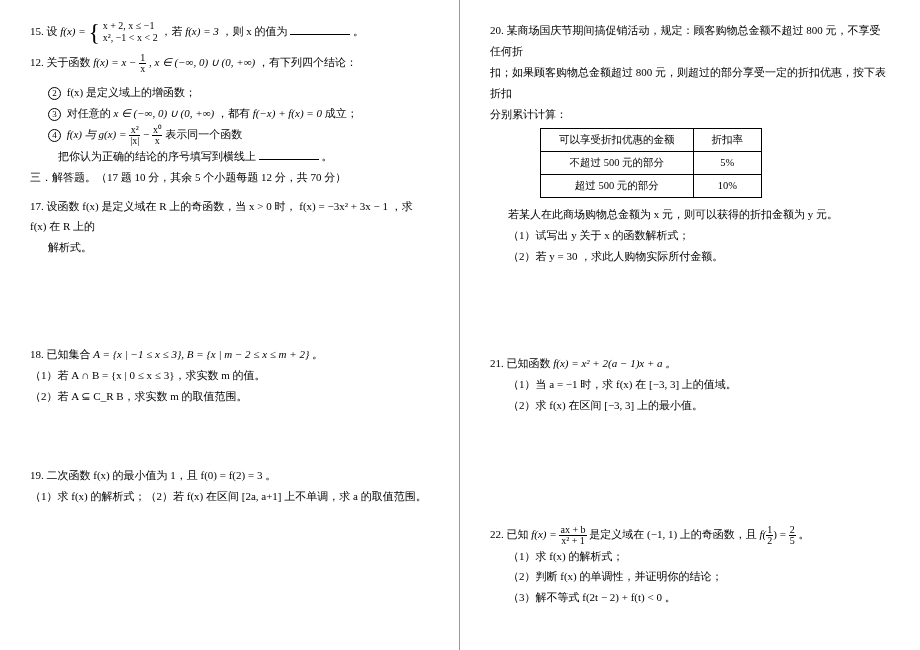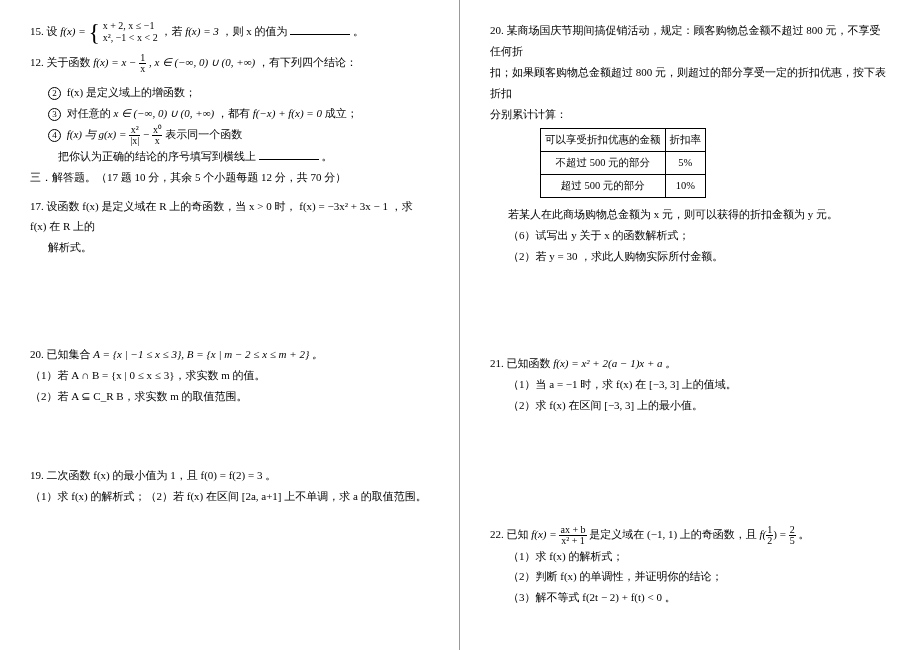--- a/index.html
+++ b/index.html
@@ -37,21 +37,21 @@
       text-align: center;
       font-size: 9px;
       margin-right: 3px;
     }
     table.disc {
       border-collapse: collapse;
       margin: 4px auto 6px 50px;
     }
     table.disc td, table.disc th {
       border: 1px solid #000;
-      padding: 1px 4px;
+      padding: 1px 18px;
       font-size: 10.5px;
       text-align: center;
       font-weight: normal;
     }
     .blank {
       display: inline-block;
       border-bottom: 1px solid #000;
       min-width: 60px;
       height: 11px;
       vertical-align: baseline;
@@ -144,21 +144,21 @@
 
   <div class="q">
     <div>17. 设函数 f(x) 是定义域在 R 上的奇函数，当 x &gt; 0 时， f(x) = −3x² + 3x − 1 ，求 f(x) 在 R 上的</div>
     <div class="sub">解析式。</div>
   </div>
 
   <div class="gap"></div>
   <div class="gap-sm"></div>
 
   <div class="q">
-    <span>20. 已知集合</span>
+    <span>18. 已知集合</span>
     <span class="math">A = {x | −1 ≤ x ≤ 3}, B = {x | m − 2 ≤ x ≤ m + 2} 。</span>
     <div>（1）若 A ∩ B = {x | 0 ≤ x ≤ 3}，求实数 m 的值。</div>
     <div>（2）若 A ⊆ C_R B，求实数 m 的取值范围。</div>
   </div>
 
   <div class="gap"></div>
 
   <div class="q">
     <div>19. 二次函数 f(x) 的最小值为 1，且 f(0) = f(2) = 3 。</div>
     <div>（1）求 f(x) 的解析式；（2）若 f(x) 在区间 [2a, a+1] 上不单调，求 a 的取值范围。</div>
@@ -181,21 +181,21 @@
         <td>不超过 500 元的部分</td>
         <td>5%</td>
       </tr>
       <tr>
         <td>超过 500 元的部分</td>
         <td>10%</td>
       </tr>
     </tbody>
       </table>
     <div class="sub">若某人在此商场购物总金额为 x 元，则可以获得的折扣金额为 y 元。</div>
-    <div class="sub">（6）试写出 y 关于 x 的函数解析式；</div>
+    <div class="sub">（1）试写出 y 关于 x 的函数解析式；</div>
     <div class="sub">（2）若 y = 30 ，求此人购物实际所付金额。</div>
   </div>
 
   <div class="gap"></div>
   <div class="gap-sm"></div>
 
   <div class="q">
     <span>21. 已知函数</span>
     <span class="math">f(x) = x² + 2(a − 1)x + a 。</span>
     <div class="sub">（1）当 a = −1 时，求 f(x) 在 [−3, 3] 上的值域。</div>

